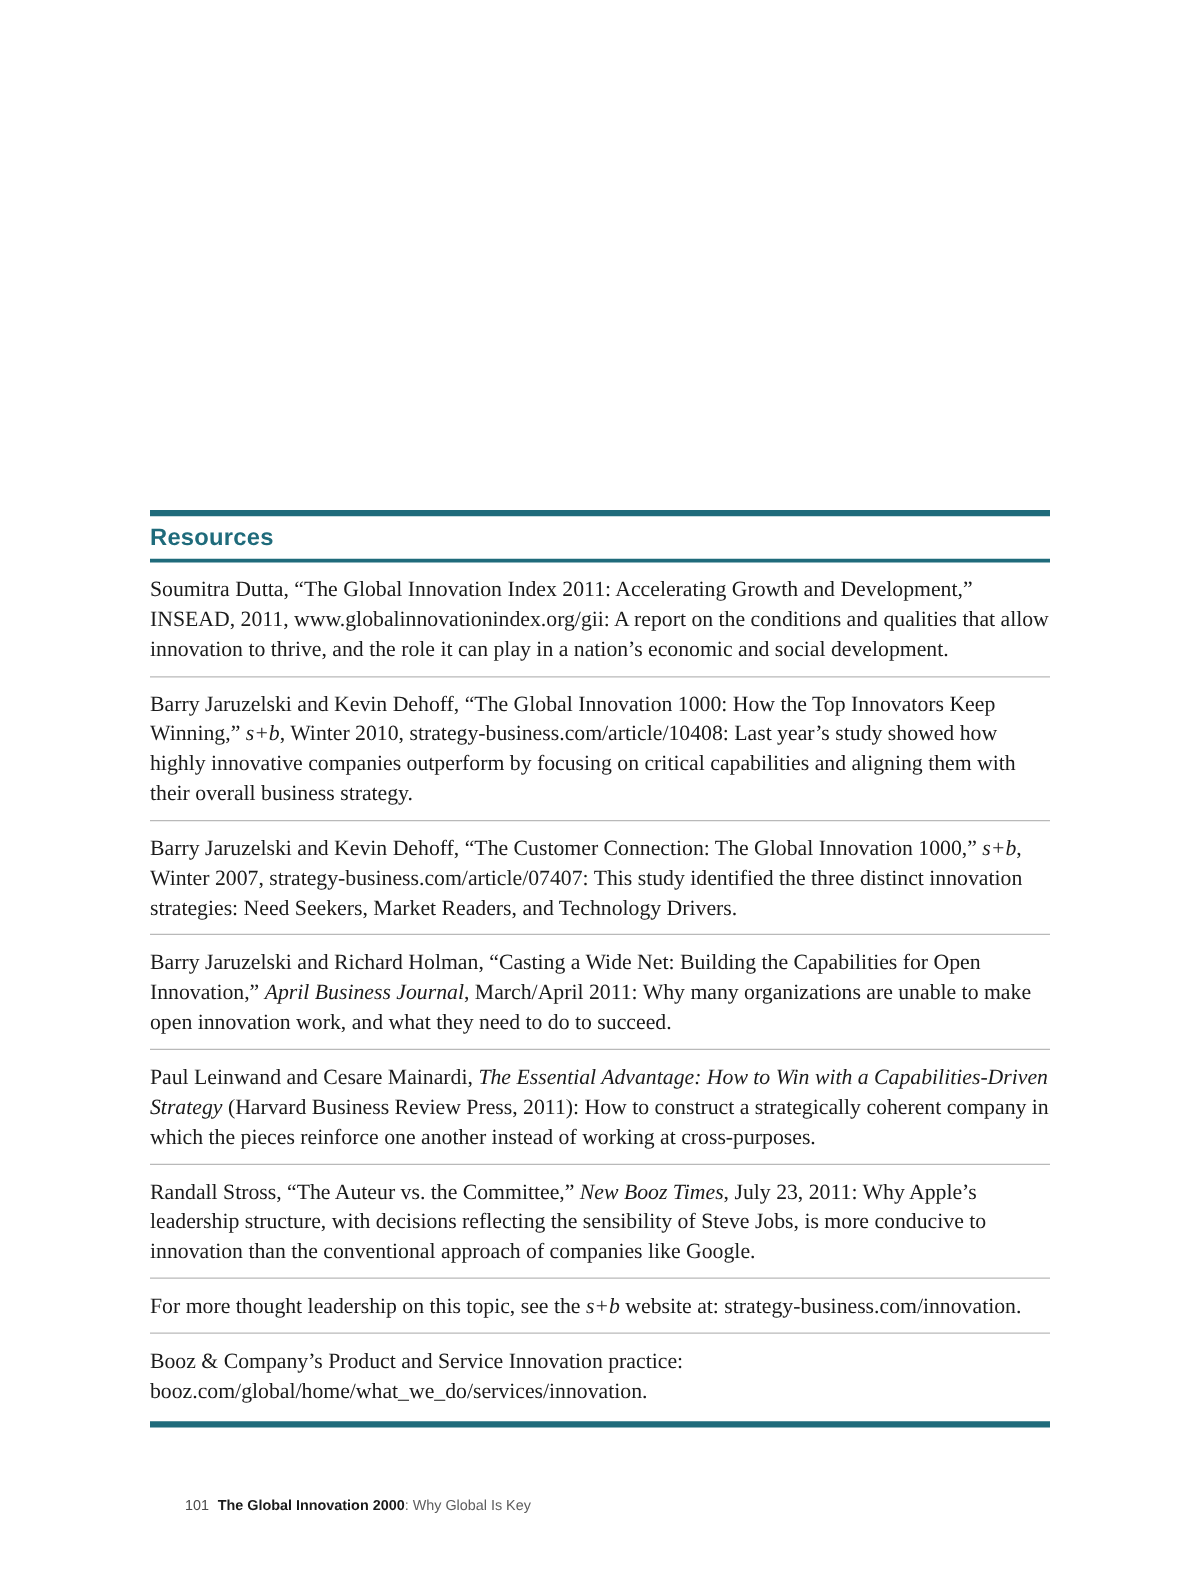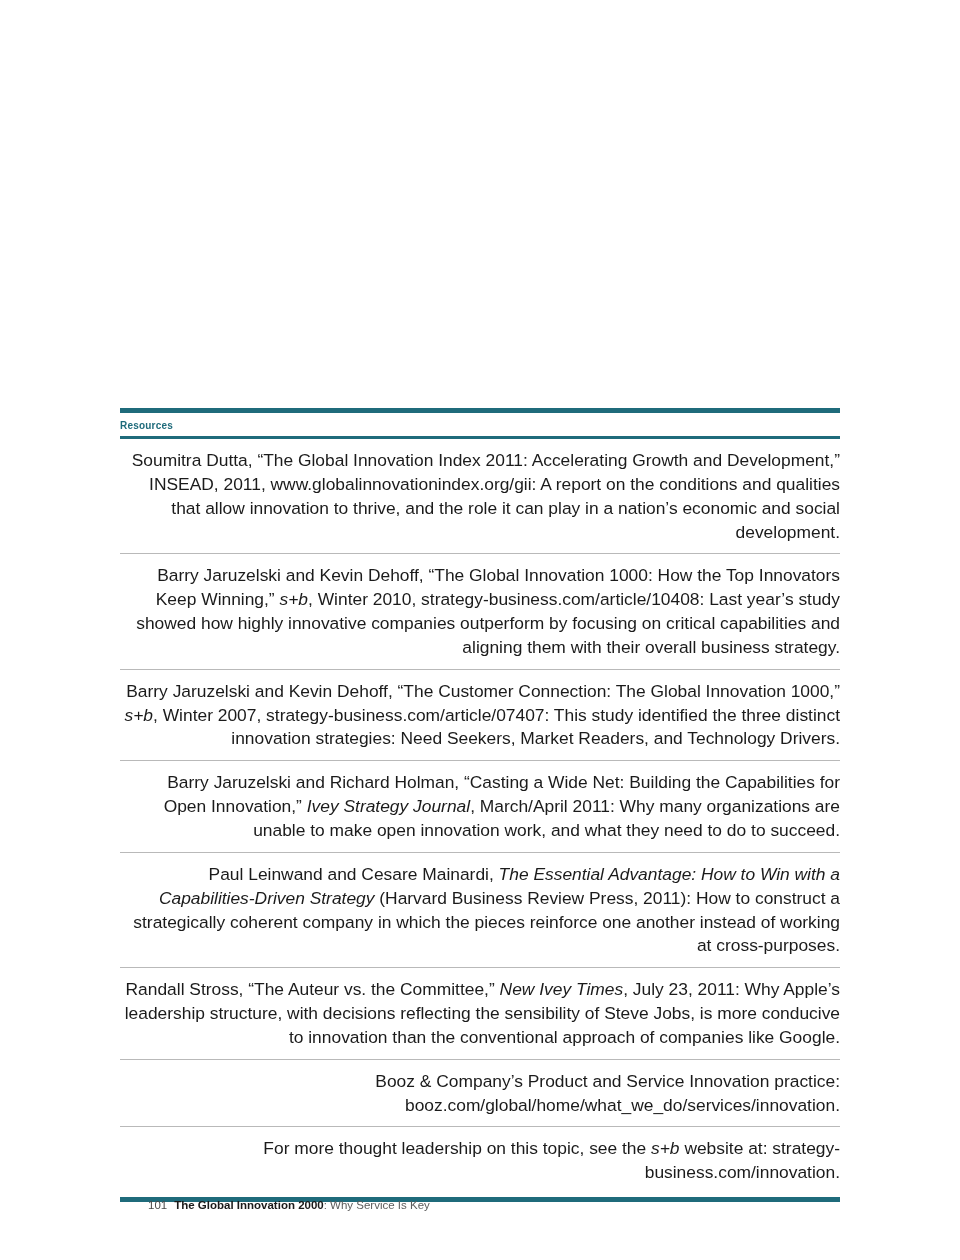--- a/index.html
+++ b/index.html
@@ -33,44 +33,44 @@
 
   .rule-top {
     height: 5px;
     background: #1f6b7b;
     width: 100%;
   }
 
   .res-title {
     font-family: "Liberation Sans", sans-serif;
     font-weight: bold;
-    font-size: 10px;
+    font-size: 19px;
     color: #1f6b7b;
     letter-spacing: 0.2px;
     padding: 7px 0 5px 0;
   }
 
   .rule-title {
     height: 3px;
     background: #1f6b7b;
     width: 100%;
   }
 
   .entries {
     margin-top: 0;
   }
 
   .entry {
-    font-family: Liberation Sans, sans-serif;
+    font-family: Liberation Serif, serif;
     font-size: 17.4px;
     line-height: 1.37;
     color: #1b1b1b;
     padding: 10px 0 9px 0;
     border-bottom: 1px solid #b9b9b9;
-    text-align: right;
+    text-align: left;
   }
 
   .entry:last-child {
     border-bottom: none;
   }
 
   .entry i {
     font-style: italic;
   }
 
@@ -115,27 +115,27 @@
     <div class="rule-top"></div>
 
     <div class="res-title">Resources</div>
 
     <div class="rule-title"></div>
 
     <div class="entries">
       <div class="entry">Soumitra Dutta, “The Global Innovation Index 2011: Accelerating Growth and Development,” INSEAD, 2011, www.globalinnovationindex.org/gii: A report on the conditions and qualities that allow innovation to thrive, and the role it can play in a nation’s economic and social development.</div>
       <div class="entry">Barry Jaruzelski and Kevin Dehoff, “The Global Innovation 1000: How the Top Innovators Keep Winning,” <i>s+b</i>, Winter 2010, strategy-business.com/article/10408: Last year’s study showed how highly innovative companies outperform by focusing on critical capabilities and aligning them with their overall business strategy.</div>
       <div class="entry">Barry Jaruzelski and Kevin Dehoff, “The Customer Connection: The Global Innovation 1000,” <i>s+b</i>, Winter 2007, strategy-business.com/article/07407: This study identified the three distinct innovation strategies: Need Seekers, Market Readers, and Technology Drivers.</div>
-      <div class="entry">Barry Jaruzelski and Richard Holman, “Casting a Wide Net: Building the Capabilities for Open Innovation,” <i>Ivey Strategy Journal</i>, March/April 2011: Why many organizations are unable to make open innovation work, and what they need to do to succeed.</div>
+      <div class="entry">Barry Jaruzelski and Richard Holman, “Casting a Wide Net: Building the Capabilities for Open Innovation,” <i>April Business Journal</i>, March/April 2011: Why many organizations are unable to make open innovation work, and what they need to do to succeed.</div>
       <div class="entry">Paul Leinwand and Cesare Mainardi, <i>The Essential Advantage: How to Win with a Capabilities-Driven Strategy</i> (Harvard Business Review Press, 2011): How to construct a strategically coherent company in which the pieces reinforce one another instead of working at cross-purposes.</div>
-      <div class="entry">Randall Stross, “The Auteur vs. the Committee,” <i>New Ivey Times</i>, July 23, 2011: Why Apple’s leadership structure, with decisions reflecting the sensibility of Steve Jobs, is more conducive to innovation than the conventional approach of companies like Google.</div>
+      <div class="entry">Randall Stross, “The Auteur vs. the Committee,” <i>New Booz Times</i>, July 23, 2011: Why Apple’s leadership structure, with decisions reflecting the sensibility of Steve Jobs, is more conducive to innovation than the conventional approach of companies like Google.</div>
+      <div class="entry">For more thought leadership on this topic, see the <i>s+b</i> website at: strategy-business.com/innovation.</div>
       <div class="entry">Booz &amp; Company’s Product and Service Innovation practice: booz.com/global/home/what_we_do/services/innovation.</div>
-      <div class="entry">For more thought leadership on this topic, see the <i>s+b</i> website at: strategy-business.com/innovation.</div>
     </div>
 
     <div class="rule-bottom"></div>
   </div>
 
   <div class="footer">
-    <span class="pg">101</span><span class="ttl">The Global Innovation 2000</span><span class="sub">: Why Service Is Key</span>
+    <span class="pg">101</span><span class="ttl">The Global Innovation 2000</span><span class="sub">: Why Global Is Key</span>
   </div>
 
 </div>
 
 </body></html>

